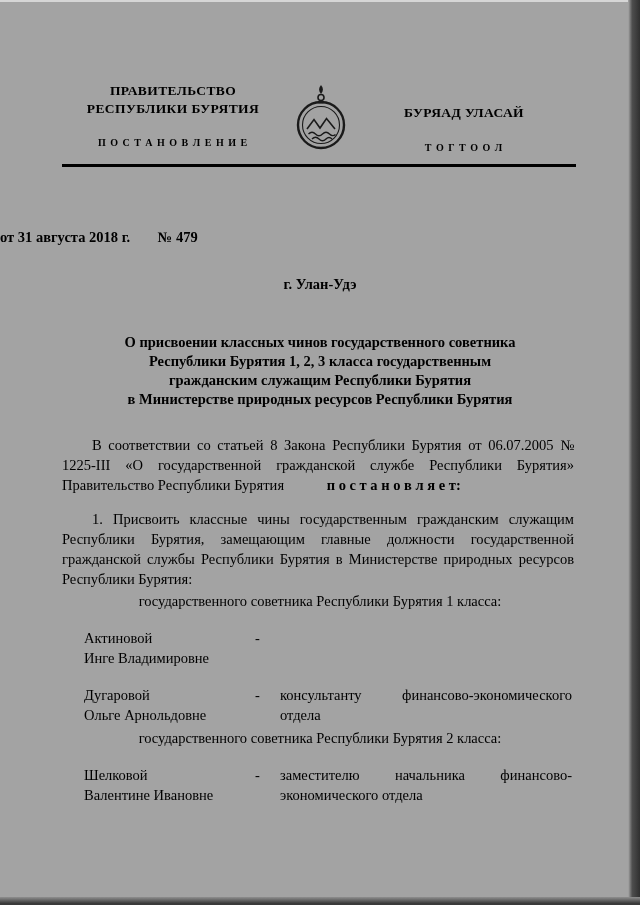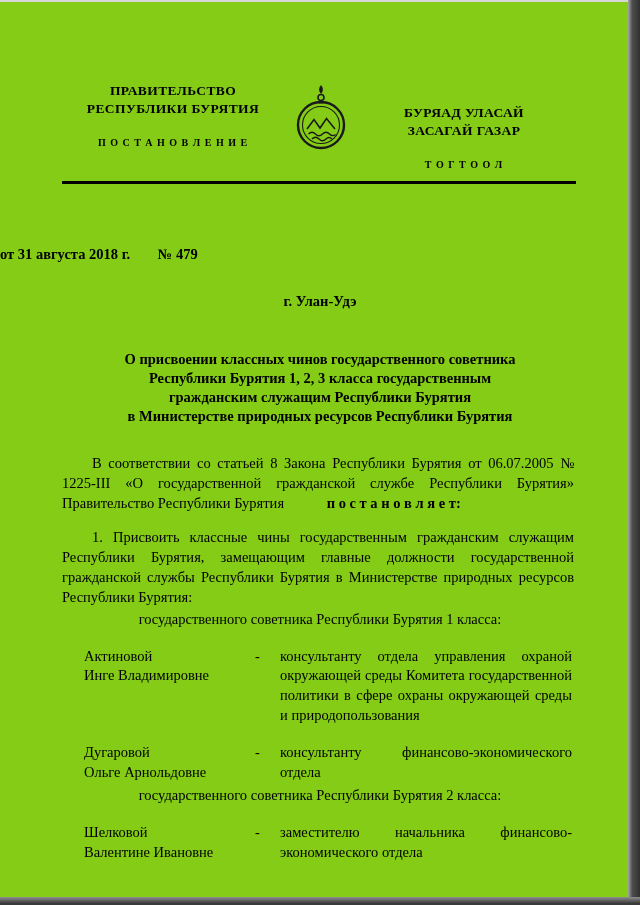--- a/index.html
+++ b/index.html
@@ -1,21 +1,21 @@
 <!DOCTYPE html>
 <html><head>
 <meta charset="utf-8">
 <style>
   * { box-sizing: border-box; }
   html, body { margin: 0; padding: 0; background: #e8e8e8; }
   .page {
     position: relative;
     width: 640px;
     height: 905px;
-    background: #84cc16;
+    background: #a3a3a3;
     color: #000;
     font-family: "Liberation Serif", "DejaVu Serif", serif;
     font-size: 14.5px;
     overflow: hidden;
   }
   
   .scan-edge-top { position: absolute; top: 0; left: 0; width: 100%; height: 2px; background: #d6d6d6; }
   .scan-edge-right { position: absolute; top: 0; right: 0; width: 12px; height: 100%;
     background: linear-gradient(to right, #a8a8a8 0%, #4e4e4e 35%, #303030 100%); }
   .scan-edge-bottom { position: absolute; bottom: 0; left: 0; width: 100%; height: 8px;
@@ -89,21 +89,20 @@
             <path d="M15.5 50 q3.5 -3.5 7 0 q3.5 3.5 7 0 q3.5 -3.5 7 0 q3 3 6 0.5" stroke-width="1.4"></path>
             <path d="M19 55 q3.5 -3.5 7 0 q3.5 3.5 7 0 q3 -3 6 0" stroke-width="1.4"></path>
           </g>
         </svg>
       </span>
     </div>
 
     <div class="hcol right">
       <div class="org-name">
         <div>БУРЯАД УЛАСАЙ</div>
-        <div>ЗАСАГАЙ ГАЗАР</div>
       </div>
       <div class="doc-type">Т О Г Т О О Л</div>
     </div>
   </header>
 
   <div class="rule"></div>
 
   <div class="date-line">
     <span>от 31 августа 2018 г.</span>
     <span class="num">№ 479</span>
@@ -119,21 +118,20 @@
   <p class="para"><span>В соответствии со статьей 8 Закона Республики Бурятия от 06.07.2005 № 1225-III «О государственной гражданской службе Республики Бурятия» Правительство Республики Бурятия </span><span class="bold-spaced">п о с т а н о в л я е т:</span></p>
 
   <p class="para second">1. Присвоить классные чины государственным гражданским служащим Республики Бурятия, замещающим главные должности государственной гражданской службы Республики Бурятия в Министерстве природных ресурсов Республики Бурятия:</p>
 
   <div class="section-heading">государственного советника  Республики Бурятия 1 класса:</div>
 
   <div class="entry">
     <div class="entry-name">Актиновой
 Инге Владимировне</div>
     <div class="entry-dash">-</div>
-    <div class="entry-pos">консультанту отдела управления охраной окружающей среды Комитета государственной политики в сфере охраны окружающей среды и природопользования</div>
   </div>
 
   <div class="entry">
     <div class="entry-name">Дугаровой
 Ольге Арнольдовне</div>
     <div class="entry-dash">-</div>
     <div class="entry-pos">консультанту финансово-экономического отдела</div>
   </div>
 
   <div class="section-heading">государственного советника  Республики Бурятия 2 класса:</div>

